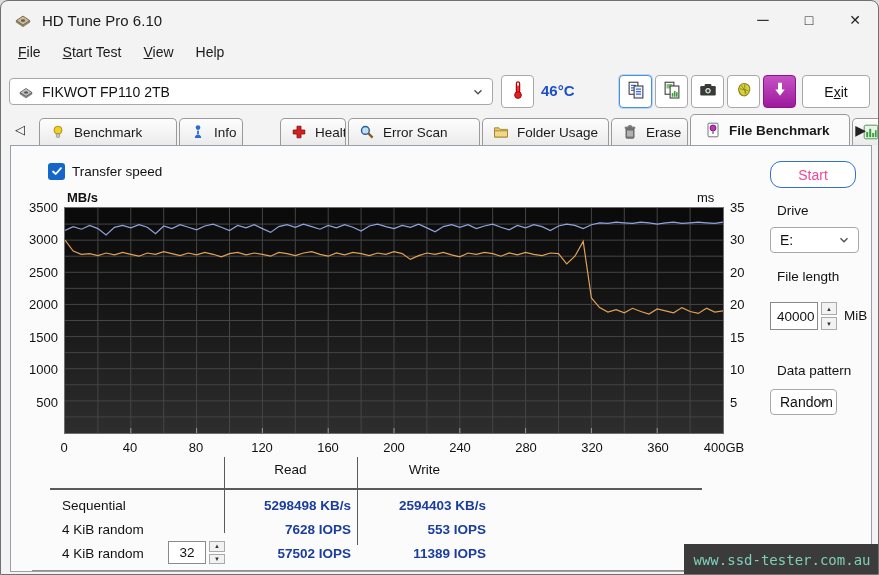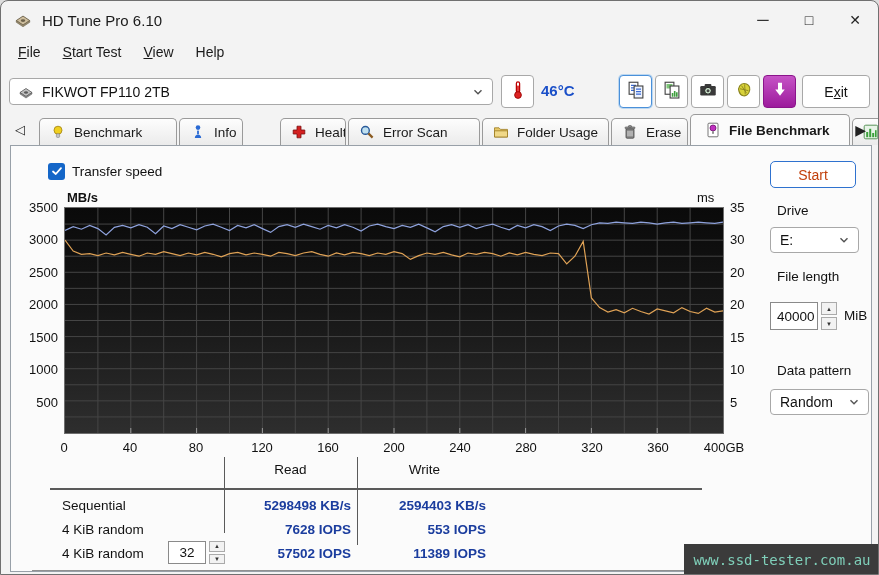--- a/index.html
+++ b/index.html
@@ -53,24 +53,24 @@
   .plot { position:absolute; left:53px; top:61px; width:660px; height:227px; border:1px solid #6e6e6e;
           background:linear-gradient(#0a0a0a, #161616 45%, #2e2e2e); }
   .plot svg { display:block; width:658px; height:225px; }
   .axlab { position:absolute; font-size:13px; color:#111; }
   .axlab.mbs { left:56px; top:44px;font-weight:bold; }
   .axlab.ms { left:686px; top:44px; }
   .ytick { position:absolute; left:0; width:47px; text-align:right; font-size:13px; color:#111; transform:translateY(-50%); }
   .mstick { position:absolute; left:719px; font-size:13px; color:#111; transform:translateY(-50%); }
   .xtick { position:absolute; top:294px; font-size:13px; color:#111; transform:translateX(-50%); }
   
-  .startbtn { position:absolute; left:759px; top:15px; width:86px; height:27px; background:#fff; border:1.5px solid #2f72cf; border-radius:5px; font-size:14px; color:#c2410c; font-family:"Liberation Sans", sans-serif; }
+  .startbtn { position:absolute; left:759px; top:15px; width:86px; height:27px; background:#fff; border:1.5px solid #2f72cf; border-radius:11px; font-size:14px; color:#ec4899; font-family:"Liberation Sans", sans-serif; }
   .ctl-label { position:absolute; font-size:13.5px; color:#111; }
   .drive-select { left:759px; top:81px; width:89px; height:26px; padding-left:9px; }
-  .pattern-select { left:759px; top:243px; width:99px; height:26px; padding-left:9px; }
+  .pattern-select { left:759px; top:243px; width:67px; height:26px; padding-left:9px; }
   .spinval { position:absolute; background:#fff; border:1px solid #8a8a8a; font-size:13.5px; color:#111; display:flex; align-items:center; }
   .filelen-box { left:759px; top:156px; width:48px; height:28px; padding-left:6px; }
   .spinbtns { position:absolute; display:flex; flex-direction:column; gap:2px; }
   .spinbtn { width:16px; height:13px; background:#f2f2f2; border:1px solid #aaa; font-size:6px; color:#333; display:flex; align-items:center; justify-content:center; }
   .filelen-arrows { left:810px; top:156px; }
   .mib { position:absolute; left:833px; top:162px; font-size:13.5px; color:#111; }
   
   .results { position:absolute; left:21px; top:311px; width:470px; height:115px; font-size:13.5px; color:#111; }
   .rhead { position:absolute; top:5px; text-align:center; }
   .rhead.read { left:192px; width:133px; }

